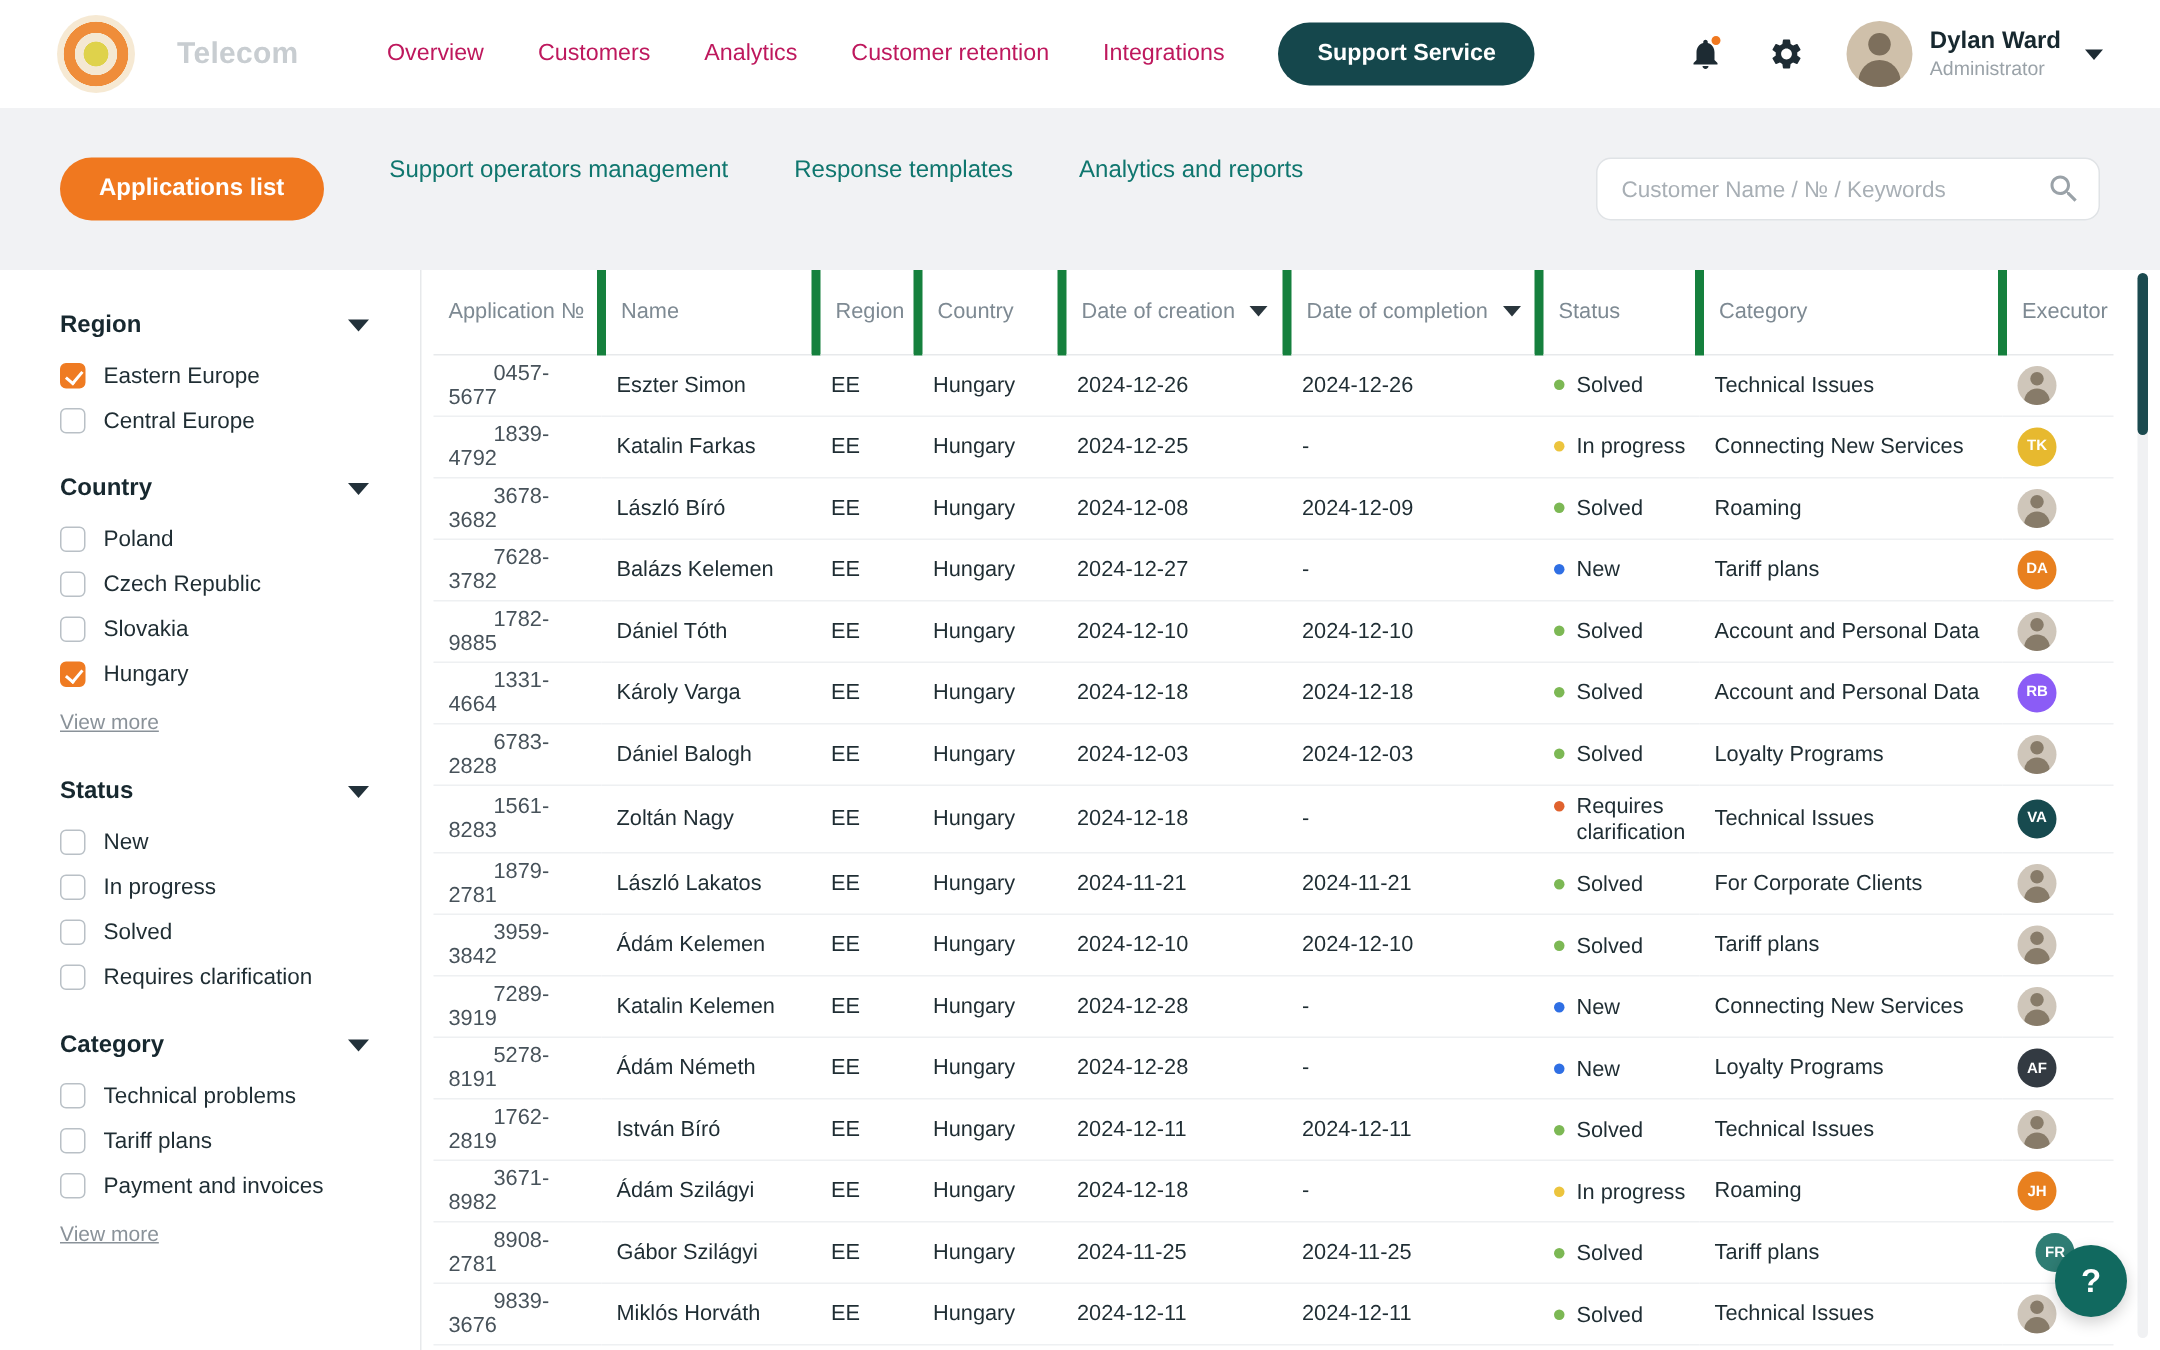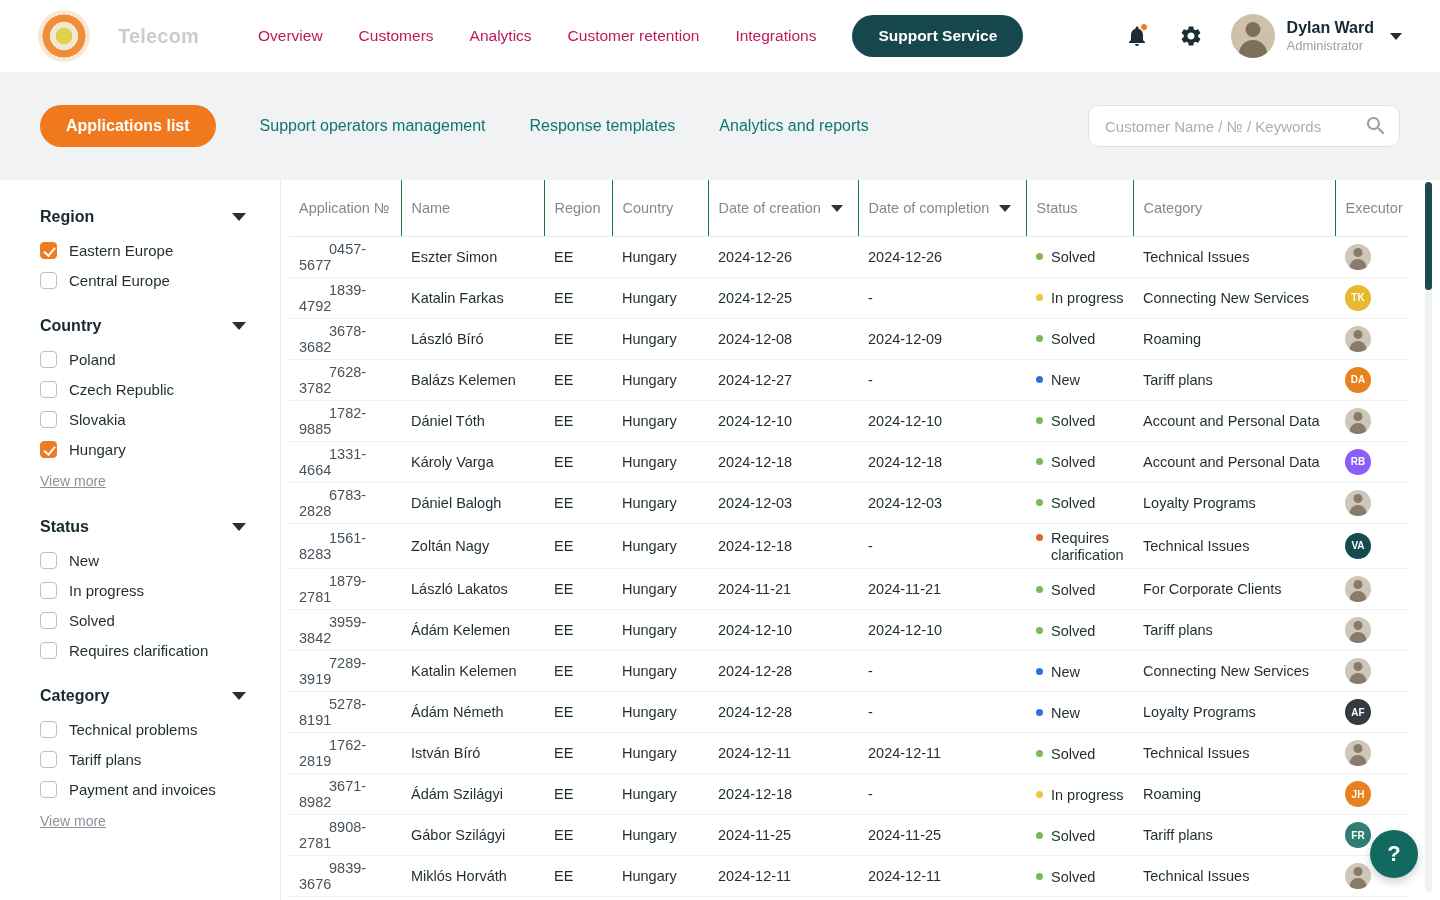--- a/index.html
+++ b/index.html
@@ -30,24 +30,24 @@
   .avatar-lg::after { content:""; position:absolute; top:26px; left:50%; transform:translateX(-50%);
                       width:28px; height:18px; border-radius:14px 14px 0 0; background:#7d6f5c; }
   .user-meta { line-height:1.25; }
   .user-name { font-size:16px; font-weight:bold; color:#17282f; }
   .user-role { font-size:13px; color:#9aa2a8; }
   .chev-down { width:0; height:0; border-left:6px solid transparent; border-right:6px solid transparent;
                border-top:7px solid #1d2b33; margin-left:4px; }
 
   
   .subbar { height:108px; background:#f1f2f4; display:flex; align-items:center; padding:0 40px; }
-  .tabs { display:flex; align-items:center; gap:44px; }
+  .tabs { display:flex; gap:44px; }
   .tab { font-size:16px; color:#0f766e; cursor:pointer; white-space:nowrap; }
   .tab.active { background:#f0781f; color:#fff; font-weight:bold; border-radius:22px; padding:12px 26px; }
-  .search-box { margin-left:auto; position:relative; width:312px;border-radius:11px; }
+  .search-box { margin-left:auto; position:relative; width:336px;border-radius:11px; }
   .search-input { width:100%; height:42px; border:1px solid #e0e3e6; border-radius:10px; background:#fff;
                   padding:0 44px 0 16px; font-size:15px; font-family:inherit; color:#1f2d33; outline:none; }
   .search-input::placeholder { color:#a8afb5; }
   .search-icon { position:absolute; right:12px; top:9px; width:24px; height:24px; fill:#9aa2a8; }
 
   
   .content { display:flex; height:720px; background:#fff; }
 
   
   .sidebar { width:281px; flex:0 0 auto; border-right:1px solid #e7e9eb; padding:28px 34px 0 40px; overflow:hidden; }
@@ -65,21 +65,21 @@
   .filter-label { font-size:15px; color:#1f2d33; }
   .view-more { font-size:14px; color:#8a9299; text-decoration:underline; cursor:pointer; display:inline-block; margin-top:2px; }
 
   
   .table-area { flex:1; position:relative; padding:0 30px 0 8px; overflow:hidden; }
   table.apps { border-collapse:collapse; table-layout:fixed; width:1120px; }
   col.c1{width:112px} col.c2{width:143px} col.c3{width:68px} col.c4{width:96px} col.c5{width:150px}
   col.c6{width:168px} col.c7{width:107px} col.c8{width:202px} col.c9{width:74px}
   thead th { height:56px; font-size:14.5px; font-weight:normal; color:#7e8a93; text-align:left;
              padding:0 8px 0 10px; border-bottom:1px solid #e7e9eb; background:#fff; white-space:nowrap; }
-  thead th + th { border-left:1px solid #15803d; }
+  thead th + th { border-left:6px solid #15803d; }
   .sort-arrow { display:inline-block; width:0; height:0; border-left:6px solid transparent;
                 border-right:6px solid transparent; border-top:7px solid #2a363d; margin-left:10px;
                 vertical-align:middle; cursor:pointer; }
   tbody td { height:37px; font-size:14.5px; color:#1f2d33; padding:4px 8px 4px 10px;
              border-bottom:1px solid #eef0f2; vertical-align:middle; background:#fff; }
   .app-link { color:#47525a; cursor:pointer;margin-left:30px; }
   .c-status-wrap { display:flex; align-items:flex-start; gap:8px; line-height:1.2; padding-top:2px; }
   .dot { width:7px; height:7px; border-radius:50%; flex:0 0 auto; margin-top:4px; background:#999; }
   .avatar-sm { width:26px; height:26px; border-radius:50%; display:flex; align-items:center; justify-content:center;
                font-size:10px; font-weight:bold; color:#fff; cursor:pointer; }
@@ -530,21 +530,21 @@
     <td>2024-11-25</td>
     <td>2024-11-25</td>
     <td>
       <span class="c-status-wrap">
         <span class="dot" style="background: rgb(124, 184, 84);"></span>
         <span class="status-label">Solved</span>
       </span>
     </td>
     <td>Tariff plans</td>
     <td>
-                <span class="avatar-sm" style="background: rgb(47, 125, 116);">FR</span>
+                <span class="avatar-sm" style="background: rgb(47, 125, 116); margin-left: 12px;">FR</span>
               </td>
   </tr>
             <tr class="app-row">
     <td><a class="app-link">9839-3676</a></td>
     <td>Miklós Horváth</td>
     <td>EE</td>
     <td>Hungary</td>
     <td>2024-12-11</td>
     <td>2024-12-11</td>
     <td>

